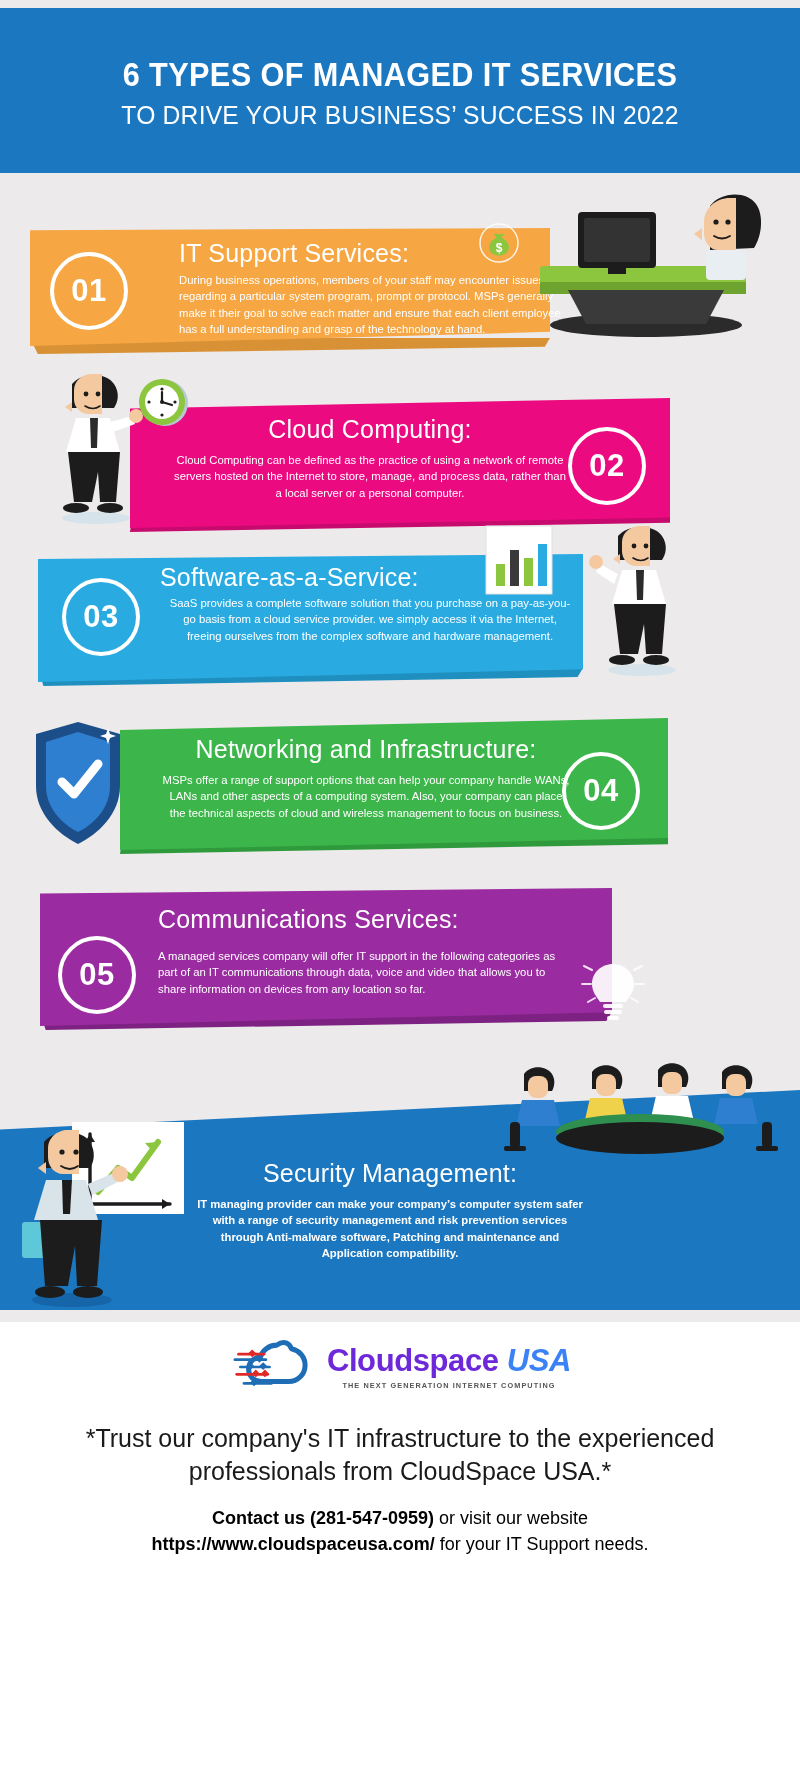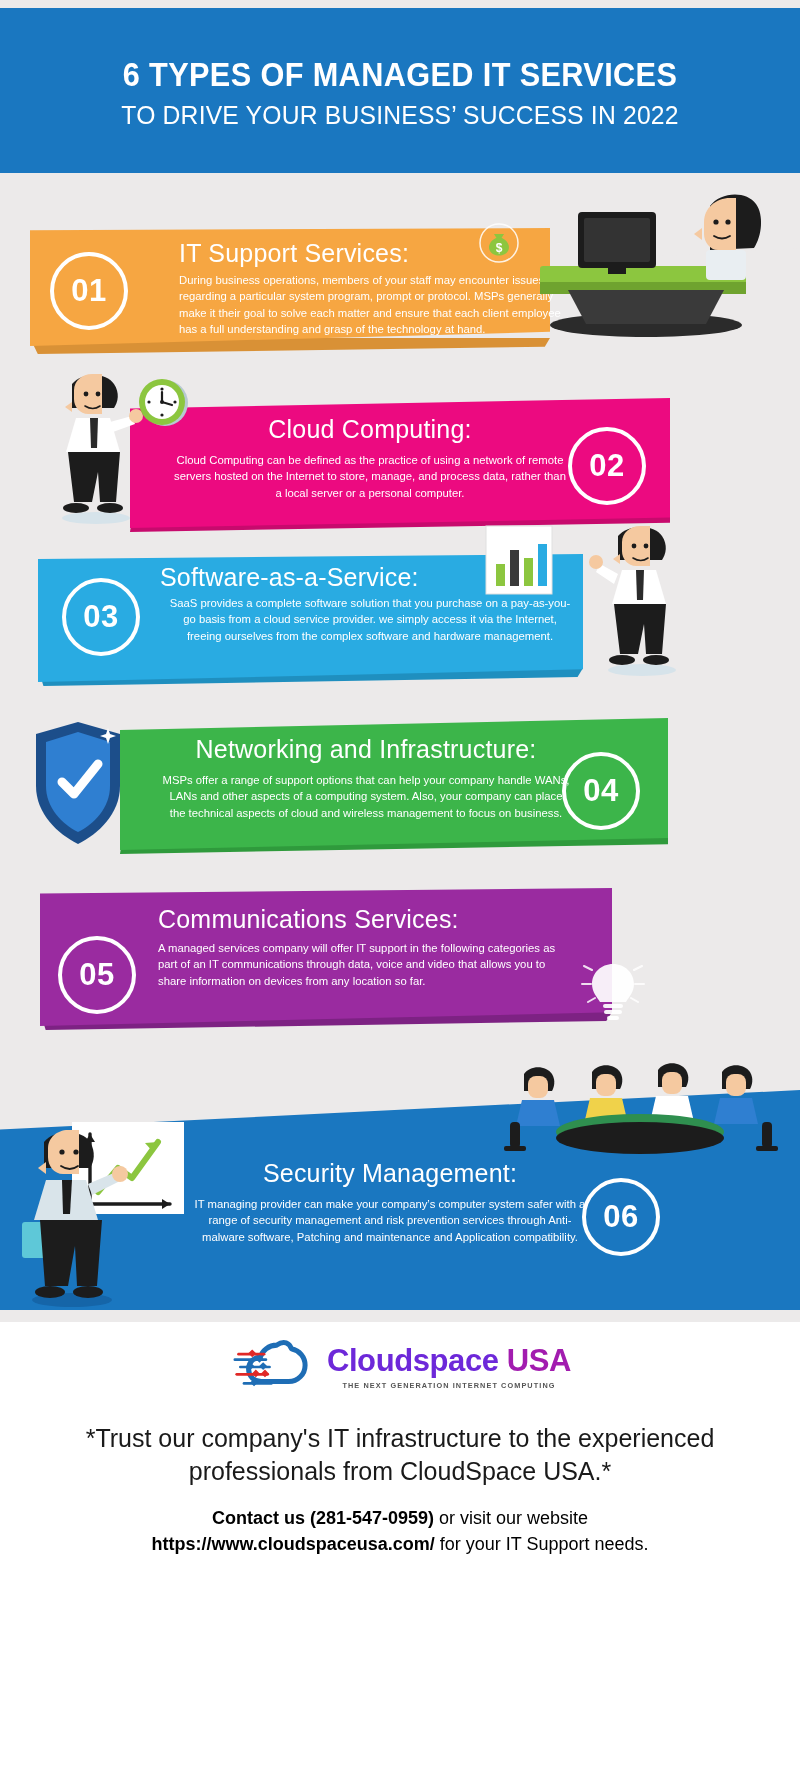--- a/index.html
+++ b/index.html
@@ -158,33 +158,33 @@
   
   #band5 { left: 40px; top: 888px; width: 572px; height: 138px; }
   #band5 .band-shape { background: #9a2ba0; clip-path: polygon(0% 4%, 100% 0%, 100% 90%, 0% 100%); }
   #band5-shadow {
     position: absolute; left: 40px; top: 1012px; width: 572px; height: 18px;
     background: #7d2283; clip-path: polygon(0% 0%, 100% 0%, 99% 50%, 1% 100%);
     z-index: 9;
   }
   #band5 .band-content { left: 118px; top: 18px; width: 412px; }
   #band5 .band-title { text-align: left; }
-  #band5 .band-body { text-align: left; margin-top: 6px; }
+  #band5 .band-body { text-align: left; margin-top: 14px; }
   #num5 { left: 58px; top: 936px; }
 
   
   #blueblock {
     position: absolute; left: 0; top: 1090px; width: 800px; height: 220px;
     background: #1a77c0; z-index: 6;
     clip-path: polygon(0% 18%, 100% 0%, 100% 100%, 0% 100%);
   }
   #band6 { left: 170px; top: 1160px; width: 470px; height: 130px; z-index: 11; }
   #band6 .band-content { left: 20px; top: 0px; width: 400px; }
   #band6 .band-title { text-align: center; }
-  #band6 .band-body { text-align: center; margin-top: 8px; }
+  #band6 .band-body { text-align: center; margin-top: 8px; font-weight: bold; }
   #num6 { left: 582px; top: 1178px; }
 
   
   .footer {
     position: absolute;
     left: 0; top: 1310px;
     width: 800px; height: 476px;
     background: #ffffff;
     z-index: 20;
   }
@@ -196,21 +196,21 @@
     position: absolute; left: 0; top: 26px; width: 800px;
     display: flex; align-items: center; justify-content: center;
   }
   .logo-mark { width: 92px; height: 62px; }
   .logo-text-wrap { margin-left: 6px; }
   .logo-text {
     font-size: 31px; font-weight: bold; letter-spacing: -0.4px;
     line-height: 1;
   }
   .logo-cloud { color: #6d28d9; }
-  .logo-usa { color: #a21caf; }
+  .logo-usa { color: #3b82f6; font-style: italic; }
   .logo-tag {
     font-size: 7.3px; color: #555555; letter-spacing: 1.1px;
     text-align: center; margin-top: 5px; font-weight: bold;
   }
   .tagline {
     position: absolute; left: 22px; top: 112px; width: 756px;
     text-align: center; font-size: 25px; color: #1a1a1a;
     line-height: 1.32; font-weight: 400;
   }
   .contact {
@@ -468,21 +468,20 @@
     <ellipse cx="40" cy="174" rx="15" ry="6" fill="#1c1c1c"></ellipse>
     <ellipse cx="78" cy="174" rx="15" ry="6" fill="#1c1c1c"></ellipse>
   </svg>
 
   <div class="band" id="band6">
     <div class="band-content">
       <div class="band-title">Security Management:</div>
       <div class="band-body">IT managing provider can make your company’s computer system safer with a range of security management and risk prevention services through Anti-malware software, Patching and maintenance and Application compatibility.</div>
     </div>
   </div>
-  <div class="numcircle" id="num6">06</div>
 
   <div class="footer">
     <div class="footer-topstrip"></div>
 
     <div class="logo-wrap">
       <svg class="logo-mark" viewBox="0 0 100 68">
         <path d="M52 10 c-9 0 -16 6 -18 13 c-7 0 -13 6 -13 13 c0 8 6 14 14 14 l30 0 c10 0 18 -8 18 -18 c0 -9 -6 -16 -15 -18 c-2 -6 -8 -10 -16 -4 z" fill="none" stroke="#1e6db5" stroke-width="5.5" stroke-linejoin="round"></path>
         <g stroke="#1e6db5" stroke-width="3" stroke-linecap="round">
           <path d="M6 26 L40 26"></path>
             <path d="M12 34 L44 34"></path>

